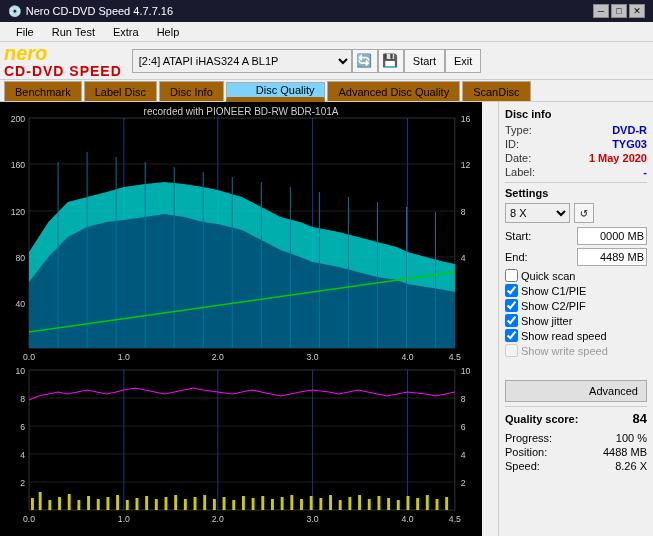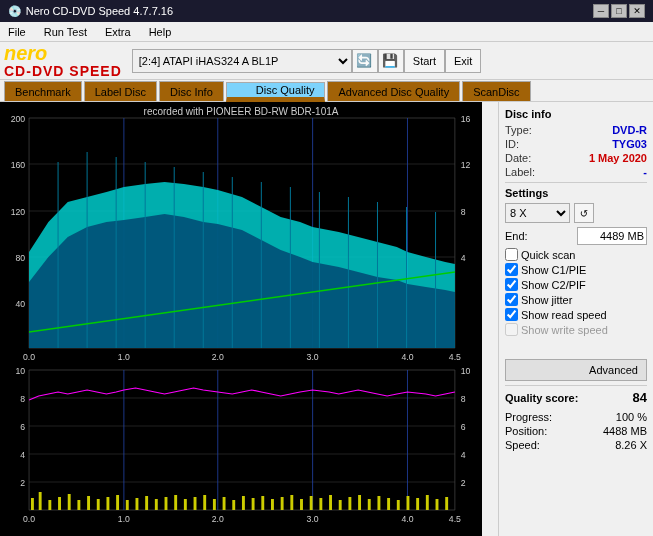--- a/index.html
+++ b/index.html
@@ -5,21 +5,21 @@
     * { margin: 0; padding: 0; box-sizing: border-box; }
     body { width: 653px; height: 536px; font-family: 'Segoe UI', Tahoma, sans-serif; font-size: 11px; background: #f0f0f0; overflow: hidden; }
 
     
     .titlebar { background: #1a1a2e; color: white; height: 22px; display: flex; align-items: center; justify-content: space-between; padding: 0 8px; font-size: 11px; }
     .titlebar-title { display: flex; align-items: center; gap: 4px; }
     .titlebar-controls { display: flex; gap: 2px; }
     .titlebar-btn { width: 16px; height: 14px; background: #c0c0c0; border: 1px solid #888; font-size: 9px; display: flex; align-items: center; justify-content: center; cursor: pointer; color: black; }
 
     
-    .menubar { background: #f0f0f0; height: 20px; display: flex; align-items: center; border-bottom: 1px solid #ccc; padding: 0 0; gap: 2px; }
+    .menubar { background: #f0f0f0; height: 20px; display: flex; align-items: center; border-bottom: 1px solid #ccc; padding: 0 8px; gap: 2px; }
     .menu-item { padding: 2px 8px; font-size: 11px; cursor: pointer; }
 
     
     .toolbar { background: #f0f0f0; height: 38px; display: flex; align-items: center; padding: 2px 4px; border-bottom: 1px solid #ccc; }
     .drive-select { height: 24px; font-size: 11px; border: 1px solid #aaa; padding: 0 2px; min-width: 220px; }
     .toolbar-btn { height: 24px; padding: 0 8px; font-size: 11px; border: 1px solid #aaa; background: #f5f5f5; cursor: pointer; }
     .toolbar-icon-btn { width: 26px; height: 24px; border: 1px solid #aaa; background: #f5f5f5; cursor: pointer; display: flex; align-items: center; justify-content: center; font-size: 13px; }
 
     
     .tabs { background: #f0f0f0; height: 22px; display: flex; align-items: flex-end; padding: 0 4px; border-bottom: 1px solid #ccc; }
@@ -277,20 +277,24 @@
 
     <div class="section-title">Settings</div>
     <div class="settings-row">
       <select class="settings-select">
         <option>8 X</option>
       </select>
       <div class="settings-icon-btn">↺</div>
     </div>
 
     <div class="field-row">
+      <span class="field-label">Start:</span>
+      <input class="field-input" type="text" value="0000 MB" style="">
+    </div>
+    <div class="field-row">
       <span class="field-label">End:</span>
       <input class="field-input" type="text" value="4489 MB" style="">
     </div>
 
     <div class="checkbox-row">
       <input type="checkbox" id="qs" style="">
       <label for="qs">Quick scan</label>
     </div>
     <div class="checkbox-row">
       <input type="checkbox" checked="" id="c1" style="">

